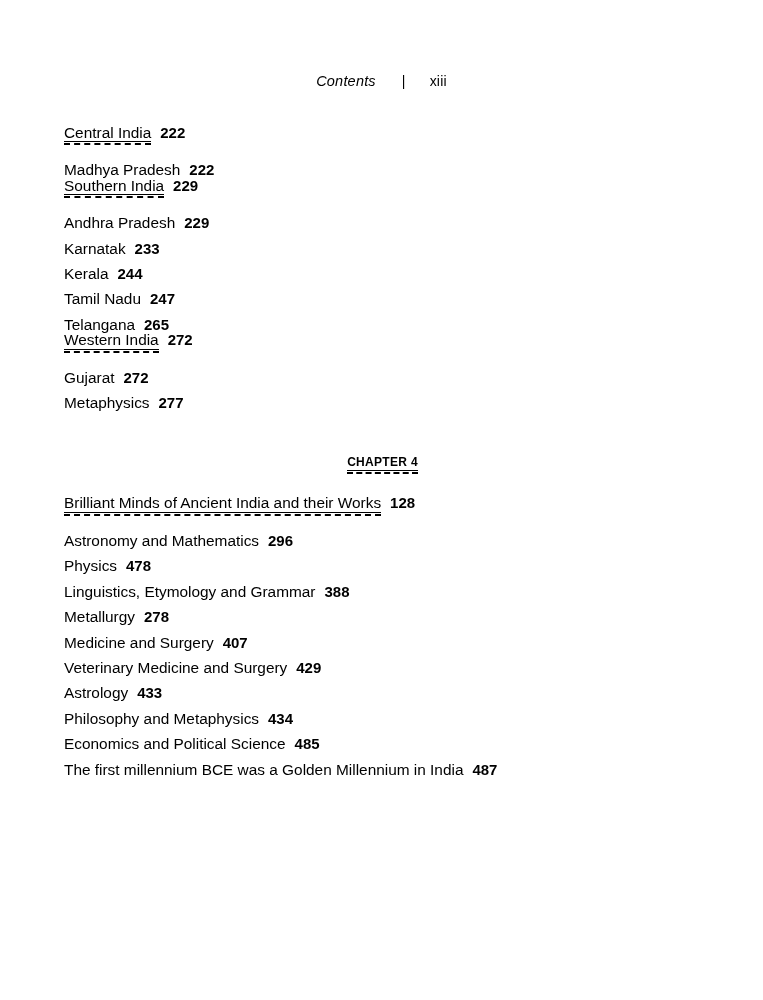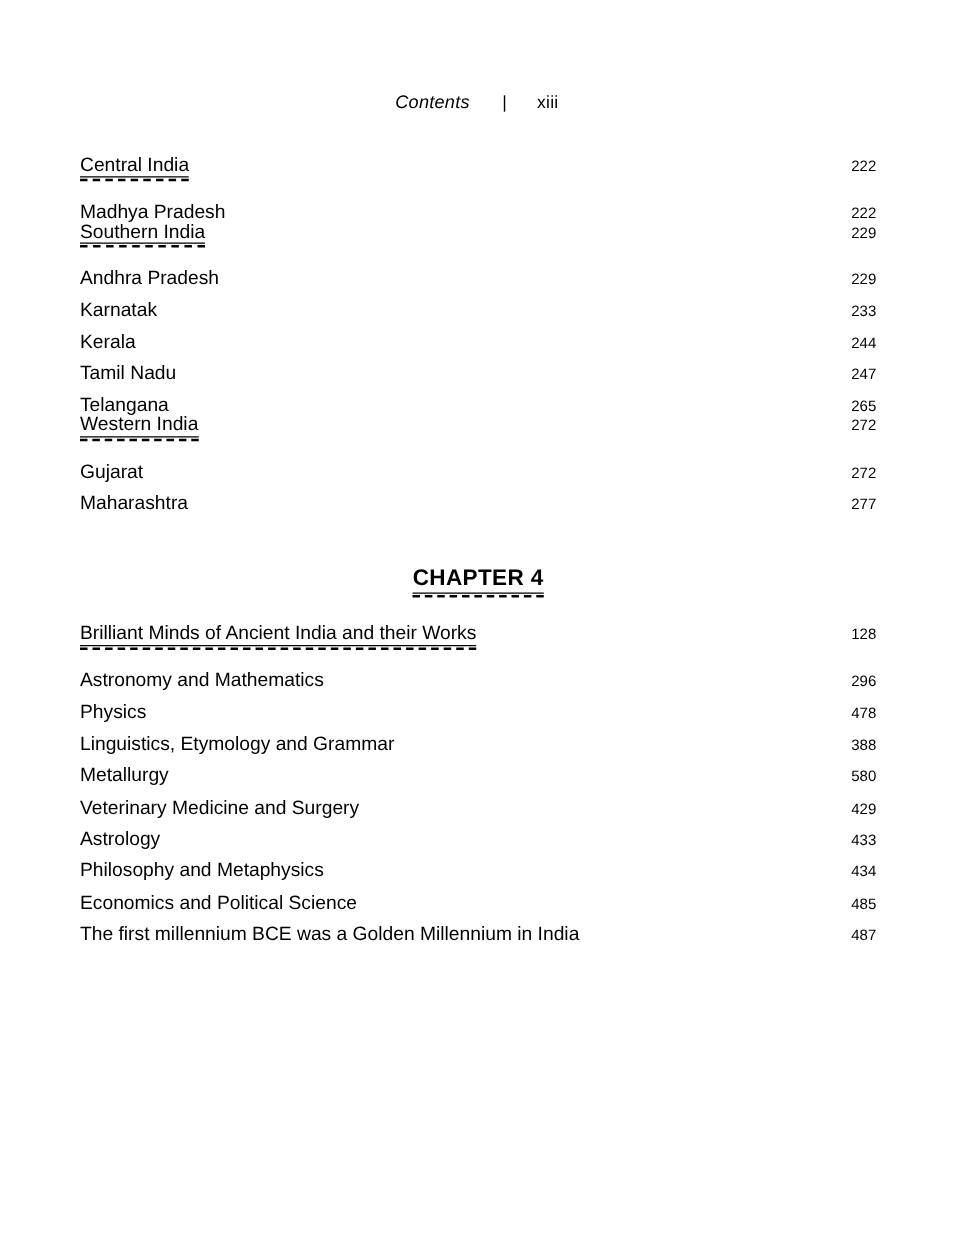--- a/index.html
+++ b/index.html
@@ -54,36 +54,36 @@
   .toc {
     position: absolute;
     top: 125px;
     left: 64px;
     width: 637px;
   }
 
   .toc-row {
     display: flex;
     align-items: baseline;
-    justify-content: space-between;
     width: 100%;
   }
 
   .toc-label {
     font-size: 15.4px;
     line-height: 1.0;
     white-space: nowrap;
   }
 
   .toc-page {
-    font-size: 12px;
+    font-size: 15px;
     line-height: 1.0;
     text-align: right;
     white-space: nowrap;
     min-width: 34px;
+    font-weight: bold;
   }
 
   
   .toc-row.heading .toc-label {
     position: relative;
     display: inline-block;
     border-bottom: 1px solid #000;
     padding-bottom: 1px;
   }
   .toc-row.heading .toc-label::after {
@@ -103,21 +103,21 @@
 
   
   .chapter-head {
     text-align: center;
     margin-top: 42px;
     margin-bottom: 0;
   }
   .chapter-head .chapter-text {
     position: relative;
     display: inline-block;
-    font-size: 18px;
+    font-size: 12px;
     font-weight: bold;
     letter-spacing: 0.3px;
     border-bottom: 1px solid #000;
     padding-bottom: 1px;
   }
   .chapter-head .chapter-text::after {
     content: "";
     position: absolute;
     left: 0;
     right: 0;
@@ -171,21 +171,21 @@
         </div>
         <div class="toc-row heading sp-head-gap">
           <span class="toc-label">Western India</span>
           <span class="toc-page">272</span>
         </div>
         <div class="toc-row sp-sub-first">
           <span class="toc-label">Gujarat</span>
           <span class="toc-page">272</span>
         </div>
         <div class="toc-row sp-item-tight">
-          <span class="toc-label">Maharashtra</span>
+          <span class="toc-label">Metaphysics</span>
           <span class="toc-page">277</span>
         </div>
       </div>
 
     <div class="chapter-head">
       <span class="chapter-text">CHAPTER 4</span>
     </div>
 
     <div class="toc-row heading" style="margin-top:24px;">
       <span class="toc-label">Brilliant Minds of Ancient India and their Works</span>
@@ -200,21 +200,25 @@
         <div class="toc-row sp-item-tight">
           <span class="toc-label">Physics</span>
           <span class="toc-page">478</span>
         </div>
         <div class="toc-row sp-item-tight">
           <span class="toc-label">Linguistics, Etymology and Grammar</span>
           <span class="toc-page">388</span>
         </div>
         <div class="toc-row sp-item-tight">
           <span class="toc-label">Metallurgy</span>
-          <span class="toc-page">580</span>
+          <span class="toc-page">278</span>
+        </div>
+        <div class="toc-row sp-item-tight">
+          <span class="toc-label">Medicine and Surgery</span>
+          <span class="toc-page">407</span>
         </div>
         <div class="toc-row sp-item-tight">
           <span class="toc-label">Veterinary Medicine and Surgery</span>
           <span class="toc-page">429</span>
         </div>
         <div class="toc-row sp-item-tight">
           <span class="toc-label">Astrology</span>
           <span class="toc-page">433</span>
         </div>
         <div class="toc-row sp-item-tight">

